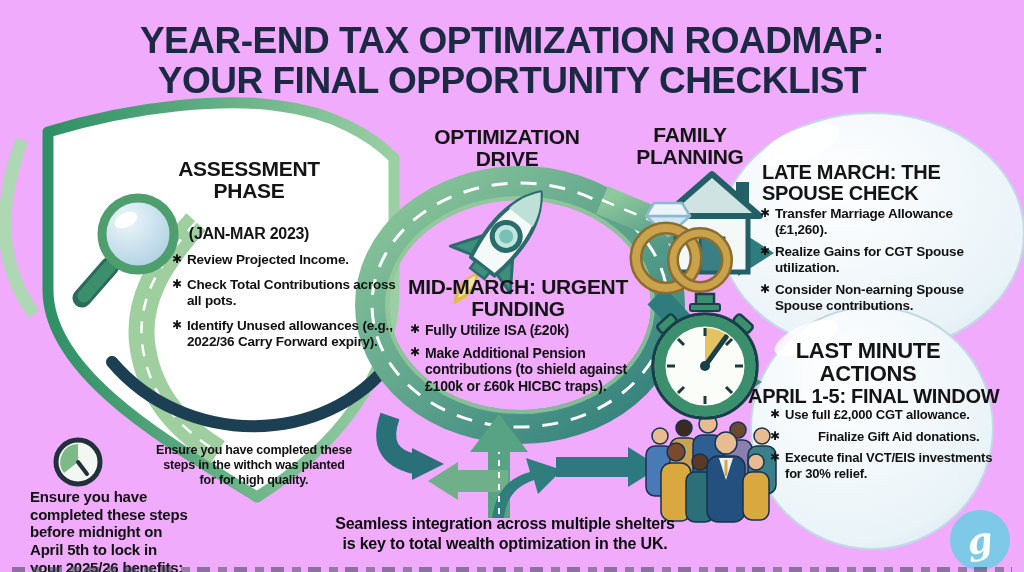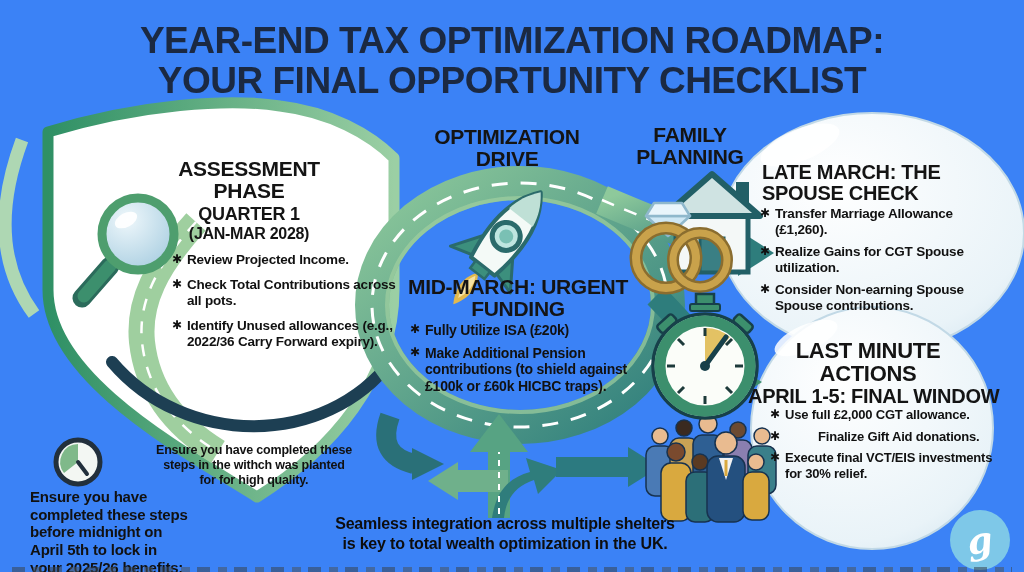--- a/index.html
+++ b/index.html
@@ -1,16 +1,16 @@
 <!DOCTYPE html>
 <html><head>
 <meta charset="utf-8">
 <style>
   html,body{margin:0;padding:0;background:#ffffff;}
-  #canvas{position:relative;width:1024px;height:572px;background:#3b82f6;overflow:hidden;
+  #canvas{position:relative;width:1024px;height:572px;background:#f0abfc;overflow:hidden;
           font-family:"Liberation Sans","DejaVu Sans",sans-serif;color:#111;}
   #bg{position:absolute;left:0;top:0;}
   .abs{position:absolute;}
   .title{width:1024px;text-align:center;font-weight:bold;color:#1b2942;
          font-size:37px;letter-spacing:-0.5px;line-height:1.0;}
   .title div{margin-bottom:3px;}
   .stage-head{font-weight:bold;color:#141414;font-size:21px;letter-spacing:-0.3px;
               line-height:1.04;text-align:center;}
   .sub-head{font-weight:bold;color:#141414;text-align:center;letter-spacing:-0.3px;}
   .bullets{list-style:none;margin:0;padding:0;}
@@ -203,22 +203,21 @@
       <line x1="0" y1="0" x2="9" y2="12" stroke="#22303c" stroke-width="4" stroke-linecap="round"></line>
     </g>
   </svg>
 
   <div class="abs title" style="top:22px;left:0;">
     <div>YEAR-END TAX OPTIMIZATION ROADMAP:</div>
     <div>YOUR FINAL OPPORTUNITY CHECKLIST</div>
   </div>
 
   <div class="abs stage-head" style="left:168px;top:158px;width:162px;">ASSESSMENT PHASE</div>
-  <div class="abs sub-head" style="left:168px;top:204px;width:162px;font-size:18px;">QUARTER 1</div>
-  <div class="abs sub-head" style="left:158px;top:225px;width:182px;font-size:16px;">(JAN-MAR 2028)</div>
+  <div class="abs sub-head" style="left:158px;top:225px;width:182px;font-size:16px;">(JAN-MAR 2023)</div>
   <ul class="bullets abs" style="left:172px;top:252px;width:240px;">
     <li>
         <span class="mk">✱</span>
         <span>Review Projected Income.</span>
       </li>
     <li style="margin-top:8px;">
         <span class="mk">✱</span>
         <span>Check Total Contributions across all pots.</span>
       </li>
     <li>

